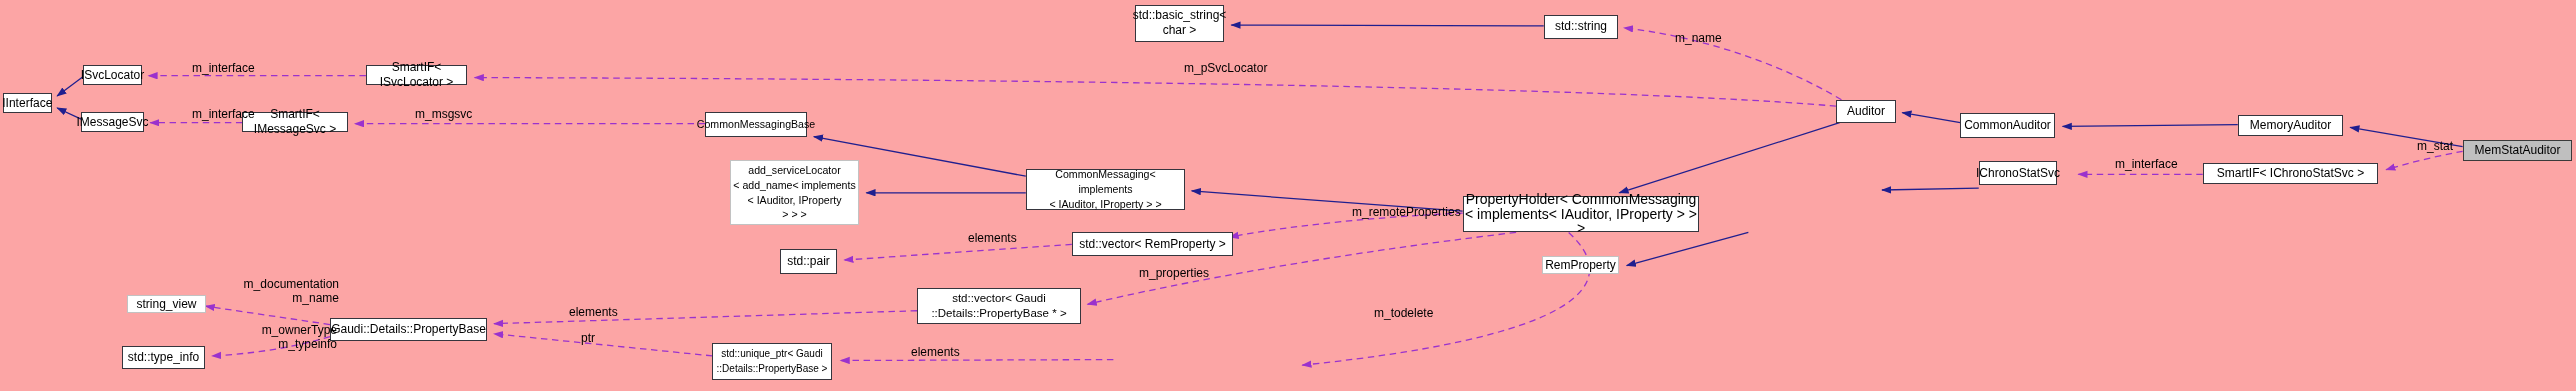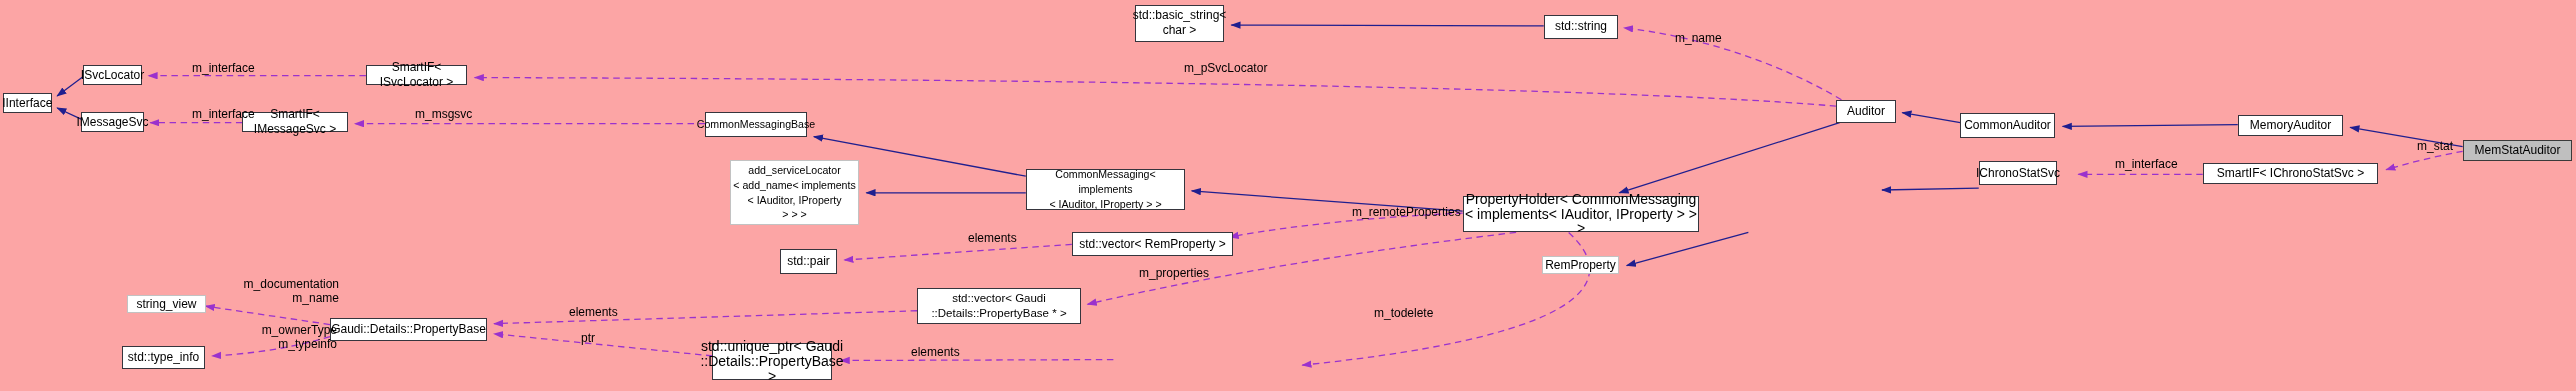--- a/index.html
+++ b/index.html
@@ -119,21 +119,21 @@
   <div class="node" style="left:1979px;top:161px;width:78px;height:24px">IChronoStatSvc</div>
   <div class="node" style="left:2203px;top:163px;width:175px;height:21px">SmartIF&lt; IChronoStatSvc &gt;</div>
   <div class="node muted" style="left:1542px;top:256px;width:77px;height:18.4px">RemProperty</div>
   <div class="node" style="left:1072px;top:232px;width:161px;height:24px">std::vector&lt; RemProperty &gt;</div>
   <div class="node" style="left:780px;top:249px;width:57px;height:25px">std::pair</div>
   <div class="node muted" style="left:127px;top:295px;width:79px;height:18.4px">string_view</div>
   <div class="node" style="left:330px;top:318px;width:157px;height:23px">Gaudi::Details::PropertyBase</div>
   <div class="node" style="left:122px;top:346px;width:83px;height:23px">std::type_info</div>
   <div class="node" style="left:917px;top:288px;width:164px;height:36px;font-size:11.5px">std::vector&lt; Gaudi
 ::Details::PropertyBase * &gt;</div>
-  <div class="node" style="left:712px;top:343px;width:120px;height:37px;font-size:14px">std::unique_ptr&lt; Gaudi
+  <div class="node" style="left:712px;top:343px;width:120px;height:37px;font-size:10px">std::unique_ptr&lt; Gaudi
 ::Details::PropertyBase &gt;</div>
 
   <div class="elabel" style="left:1654px;top:31px">m_name</div>
   <div class="elabel" style="left:1163px;top:61px">m_pSvcLocator</div>
   <div class="elabel" style="left:171px;top:61px">m_interface</div>
   <div class="elabel" style="left:171px;top:107px">m_interface</div>
   <div class="elabel" style="left:394px;top:107px">m_msgsvc</div>
   <div class="elabel" style="left:1331px;top:205px">m_remoteProperties</div>
   <div class="elabel" style="left:947px;top:231px">elements</div>
   <div class="elabel" style="left:1118px;top:266px">m_properties</div>

